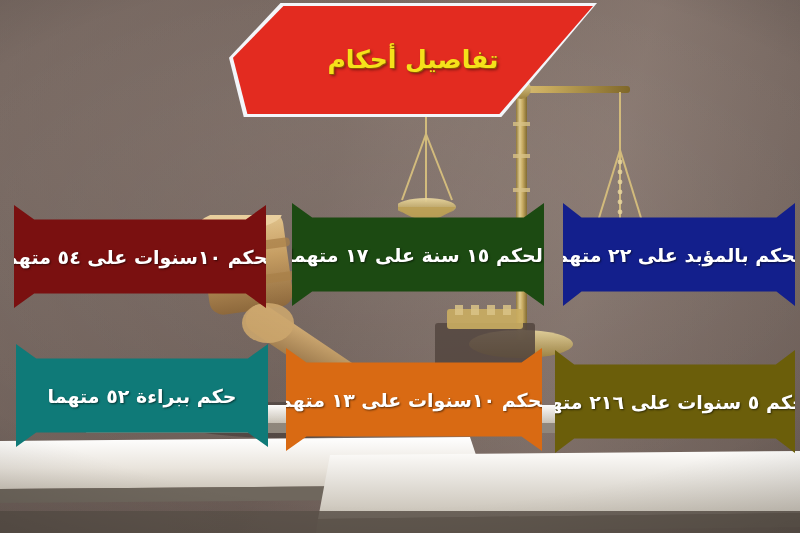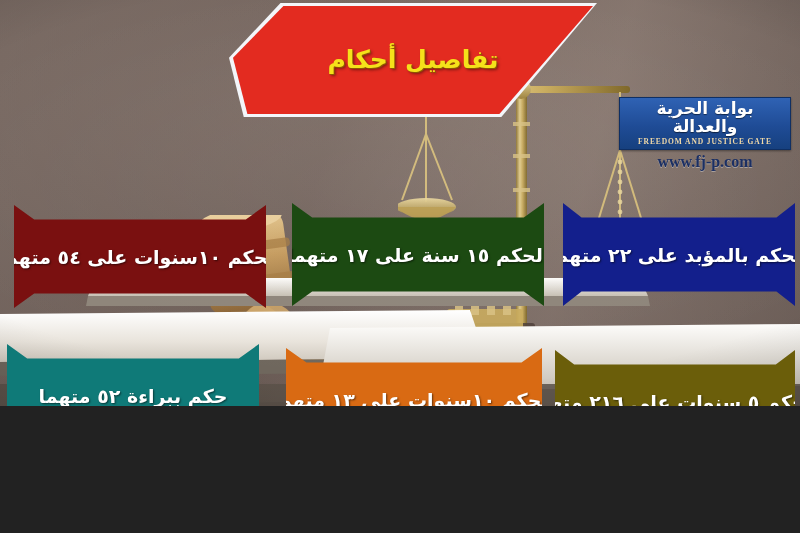--- a/index.html
+++ b/index.html
@@ -1,21 +1,21 @@
 <!DOCTYPE html>
 <html lang="ar" dir="rtl"><head>
 <meta charset="utf-8">
 <title>infographic</title>
 <style>
   html,body{margin:0;padding:0;background:#222;}
   body{font-family:"DejaVu Sans","Liberation Sans",sans-serif;}
 
   #stage{
     position:relative;
-    width:800px;height:406px;
+    width:800px;height:533px;
     overflow:hidden;
     background:#7d6e68;
   }
 
   
   .bg-base{
     position:absolute;inset:0;
     background:
       radial-gradient(120% 90% at 50% 20%, #8b7a72 0%, #7a6a63 45%, #6b5c56 100%);
   }
@@ -254,43 +254,36 @@
   </div>
 
   <div class="bg-vignette"></div>
 
   <div class="title-banner-edge"></div>
   <div class="title-banner" style="background: rgb(227, 43, 32);"></div>
   <div class="title-text" style="color: rgb(245, 225, 26);">
     <div>تفاصيل أحكام</div>
   </div>
 
-  <div class="logo">
-    <div class="logo-box">
-      <div class="logo-ar">بوابة الحرية والعدالة</div>
-      <div class="logo-en">FREEDOM AND JUSTICE GATE</div>
-    </div>
-    <div class="logo-url">www.fj-p.com</div>
-  </div>
 
   <div class="ribbons">
 
     <div class="ribbon" style="left: 14px; top: 205px; width: 252px; height: 103px; background: rgb(122, 16, 16);">
       <span class="ribbon-label">الحكم ١٠سنوات على ٥٤ متهما</span>
     </div>
 
     <div class="ribbon" style="left: 292px; top: 203px; width: 252px; height: 103px; background: rgb(28, 74, 18);">
       <span class="ribbon-label">الحكم ١٥ سنة على ١٧ متهما</span>
     </div>
 
     <div class="ribbon" style="left: 563px; top: 203px; width: 232px; height: 103px; background: rgb(19, 31, 140);">
       <span class="ribbon-label">الحكم بالمؤبد على ٢٢ متهما</span>
     </div>
 
-    <div class="ribbon" style="left: 7px; top: 344px; width: 252px; height: 103px; background: rgb(15, 122, 120); text-align: right;">
+    <div class="ribbon" style="left: 16px; top: 344px; width: 252px; height: 103px; background: rgb(15, 122, 120); text-align: right;">
       <span class="ribbon-label">حكم ببراءة ٥٢ متهما</span>
     </div>
 
     <div class="ribbon" style="left: 286px; top: 348px; width: 256px; height: 103px; background: rgb(217, 106, 19);">
       <span class="ribbon-label">الحكم ١٠سنوات على ١٣ متهما</span>
     </div>
 
     <div class="ribbon" style="left: 555px; top: 350px; width: 240px; height: 103px; background: rgb(107, 94, 10);">
       <span class="ribbon-label">الحكم ٥ سنوات على ٢١٦ متهما</span>
     </div>

